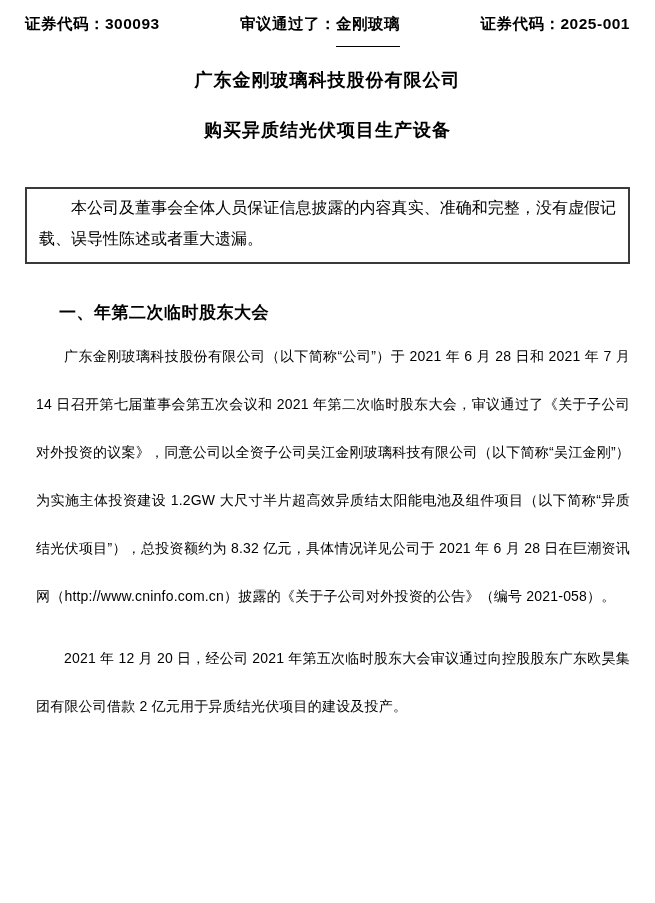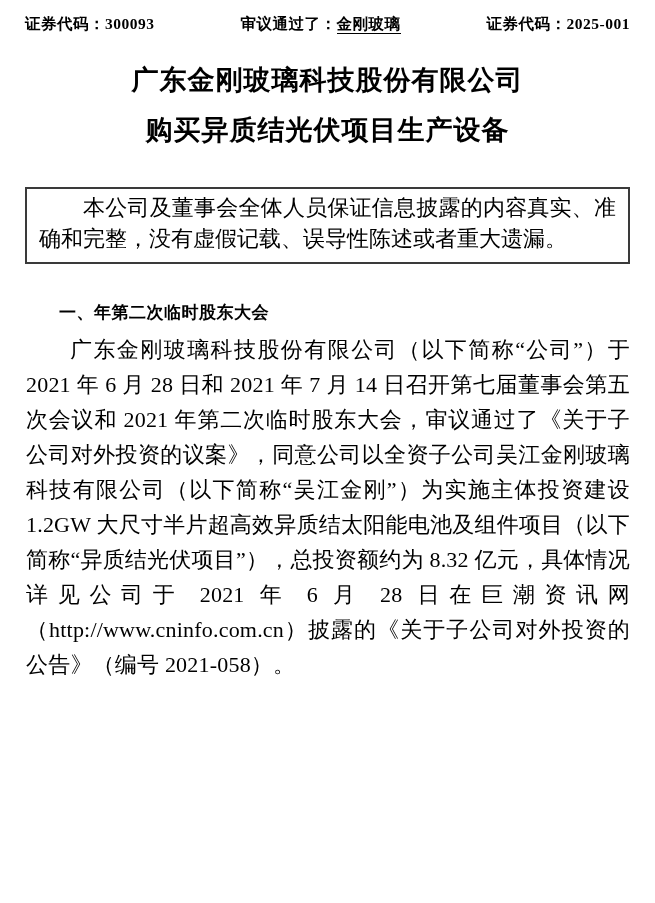--- a/index.html
+++ b/index.html
@@ -3,69 +3,69 @@
 <meta charset="utf-8">
 <style>
   html, body { margin: 0; padding: 0; background: #ffffff; }
   .page {
     position: relative;
     width: 655px;
     height: 903px;
     margin: 0 auto;
     background: #ffffff;
     color: #000000;
-    font-family: Liberation Serif, serif;
+    font-family: Liberation Sans, sans-serif;
     overflow: hidden;
     box-sizing: border-box;
   }
   .header-row {
     display: flex;
     justify-content: space-between;
     align-items: baseline;
     padding: 14px 25px 0 25px;
     font-size: 15.5px;
     font-weight: bold;
     letter-spacing: 0.5px;
     white-space: nowrap;
   }
-  .stock-name-value { border-bottom: 1px solid #000; padding-bottom: 1px; }
+  .stock-name-value { border-bottom: 1px solid #000; padding-bottom: 14px; }
   .doc-title {
     margin: 20px 0 0 0;
     text-align: center;
-    font-size: 27px;
+    font-size: 18px;
     font-weight: bold;
     line-height: 50px;
     letter-spacing: 1px;
   }
   .disclaimer-box {
     margin: 32px 25px 0 25px;
     border: 2px solid #3a3a3a;
     padding: 3px 12px 8px 12px;
     box-sizing: border-box;
   }
   .disclaimer-text {
     margin: 0;
-    font-size: 22px;
+    font-size: 16px;
     line-height: 31px;
     text-indent: 2em;
     text-align: justify;
   }
   .content { padding: 0 25px; }
   .section-heading {
     margin: 37px 0 7px 0;
     font-size: 17px;
     font-weight: bold;
     text-indent: 2em;
     line-height: 24px;
     letter-spacing: 0.5px;
   }
   .body-paragraph {
-    margin: 0 0 14px 1px;
-    font-size: 22px;
-    line-height: 35px;
+    margin: 0 0 14px 11px;
+    font-size: 14px;
+    line-height: 48px;
     text-indent: 2em;
     text-align: justify;
     letter-spacing: 0.2px;
   }
   .body-paragraph:last-child { margin-bottom: 0; }
 </style>
 </head>
 <body>
 
 <div class="page">
@@ -83,16 +83,17 @@
 
   <div class="disclaimer-box">
     <p class="disclaimer-text">本公司及董事会全体人员保证信息披露的内容真实、准确和完整，没有虚假记载、误导性陈述或者重大遗漏。</p>
   </div>
 
   <div class="content">
 
     <h2 class="section-heading">一、年第二次临时股东大会</h2>
 
     <p class="body-paragraph">广东金刚玻璃科技股份有限公司（以下简称“公司”）于 2021 年 6 月 28 日和 2021 年 7 月 14 日召开第七届董事会第五次会议和 2021 年第二次临时股东大会，审议通过了《关于子公司对外投资的议案》，同意公司以全资子公司吴江金刚玻璃科技有限公司（以下简称“吴江金刚”）为实施主体投资建设 1.2GW 大尺寸半片超高效异质结太阳能电池及组件项目（以下简称“异质结光伏项目”），总投资额约为 8.32 亿元，具体情况详见公司于 2021 年 6 月 28 日在巨潮资讯网（http://www.cninfo.com.cn）披露的《关于子公司对外投资的公告》（编号 2021-058）。</p>
+    <p class="body-paragraph">2021 年 12 月 20 日，经公司 2021 年第五次临时股东大会审议通过向控股股东广东欧昊集团有限公司借款 2 亿元用于异质结光伏项目的建设及投产。</p>
 
   </div>
 
 </div>
 
 </body></html>

